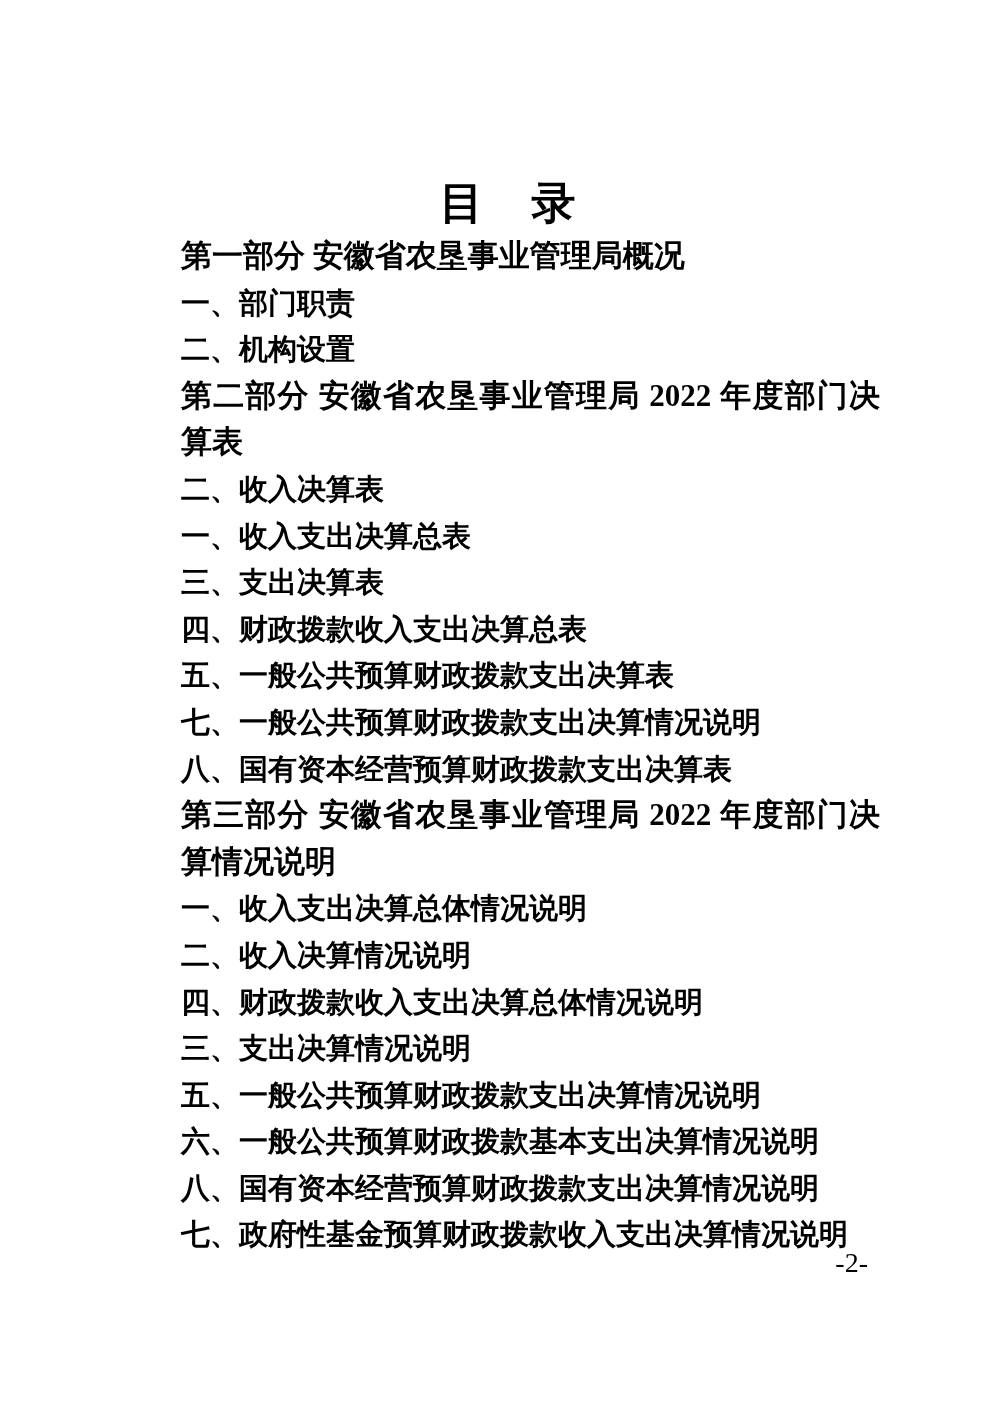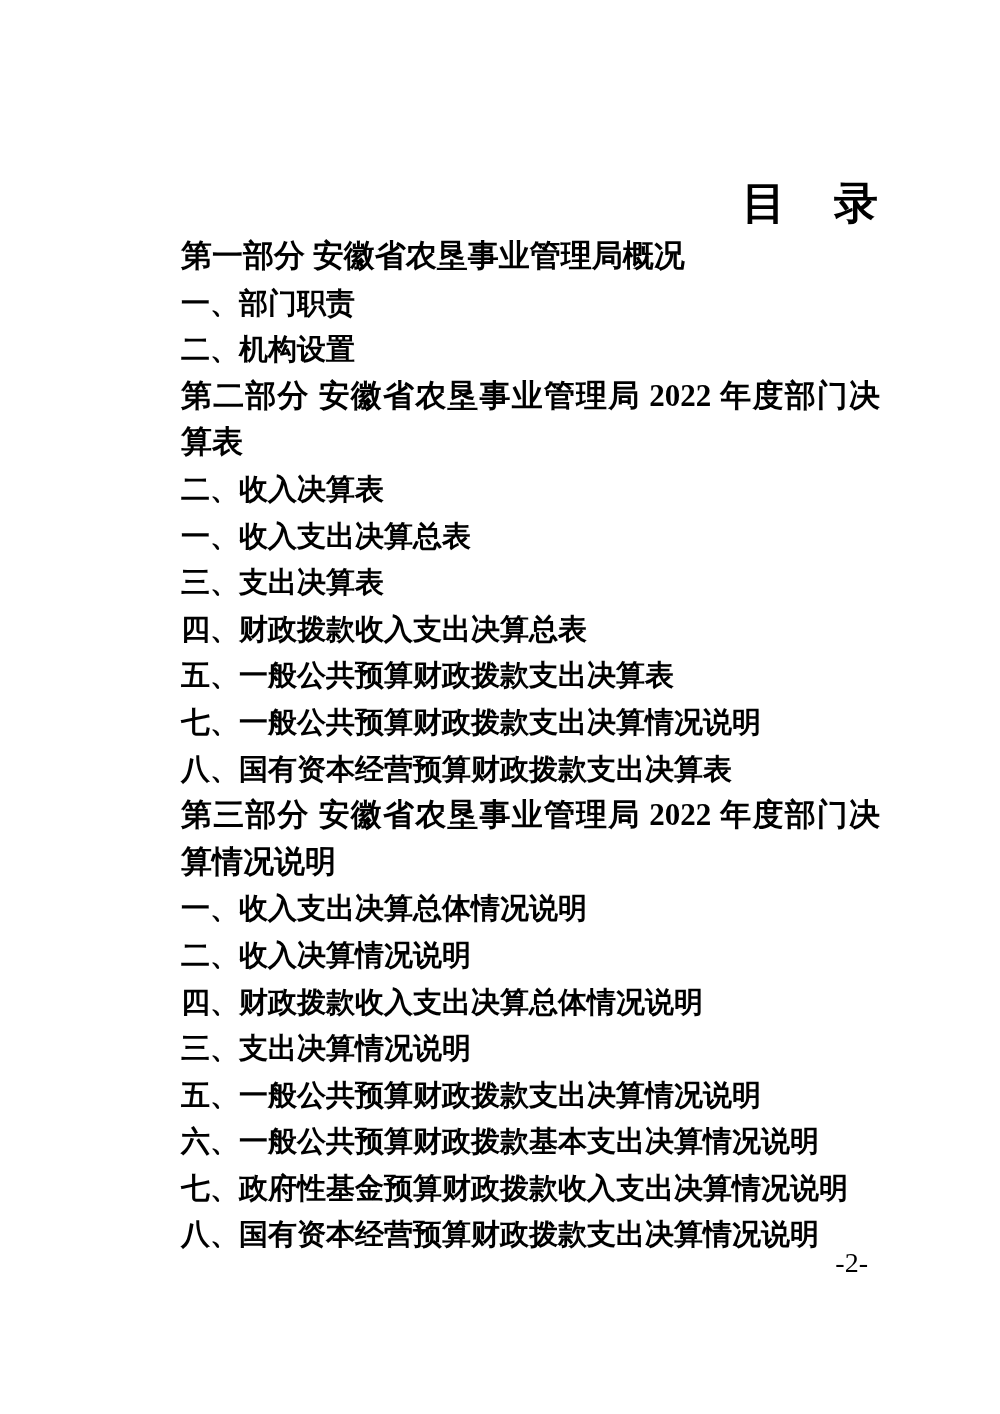--- a/index.html
+++ b/index.html
@@ -16,21 +16,21 @@
     position: absolute;
     left: 137px;
     top: 0;
     width: 743px;
     padding-top: 182px;
   }
   .doc-title {
     font-size: 44px;
     font-weight: bold;
     line-height: 44px;
-    text-align: right;
+    text-align: center;
     letter-spacing: 2px;
   }
   .toc {
     margin-top: 7px;
     margin-left: 44px;
   }
   .toc-entry {
     font-size: 29px;
     line-height: 46.6px;
     font-weight: bold;
@@ -67,18 +67,18 @@
       <p class="toc-entry item">五、一般公共预算财政拨款支出决算表</p>
       <p class="toc-entry item">七、一般公共预算财政拨款支出决算情况说明</p>
       <p class="toc-entry item">八、国有资本经营预算财政拨款支出决算表</p>
       <p class="toc-entry heading">第三部分 安徽省农垦事业管理局 2022 年度部门决算情况说明</p>
       <p class="toc-entry item">一、收入支出决算总体情况说明</p>
       <p class="toc-entry item">二、收入决算情况说明</p>
       <p class="toc-entry item">四、财政拨款收入支出决算总体情况说明</p>
       <p class="toc-entry item">三、支出决算情况说明</p>
       <p class="toc-entry item">五、一般公共预算财政拨款支出决算情况说明</p>
       <p class="toc-entry item">六、一般公共预算财政拨款基本支出决算情况说明</p>
+      <p class="toc-entry item">八、国有资本经营预算财政拨款支出决算情况说明</p>
       <p class="toc-entry item">七、政府性基金预算财政拨款收入支出决算情况说明</p>
-      <p class="toc-entry item">八、国有资本经营预算财政拨款支出决算情况说明</p>
     </div>
 </div>
 
 <div class="page-number">-2-</div>
 
 </body></html>

